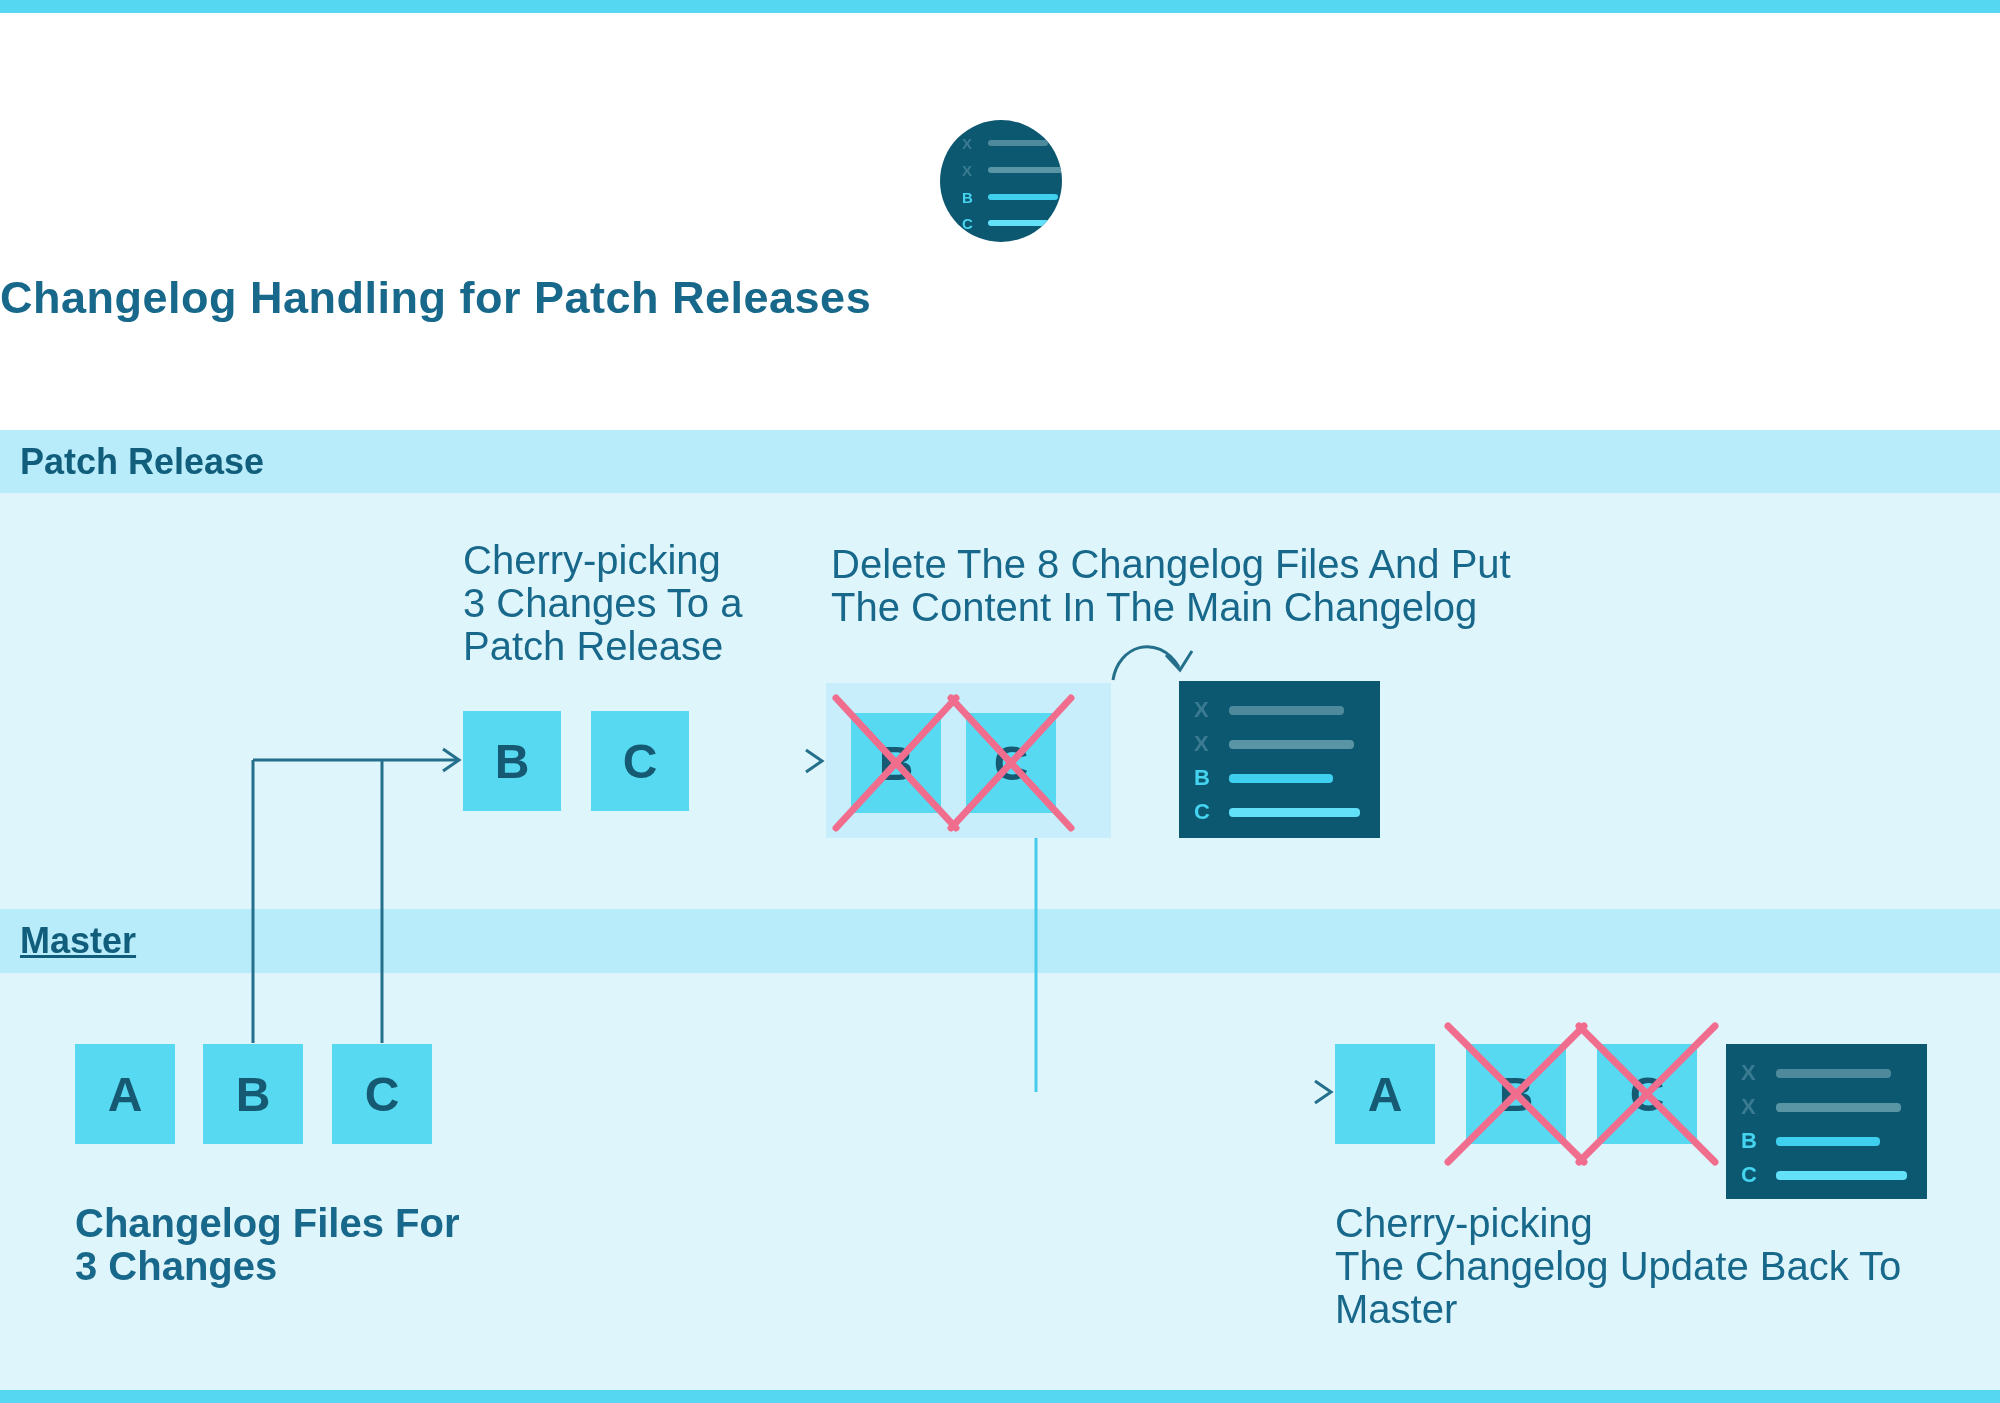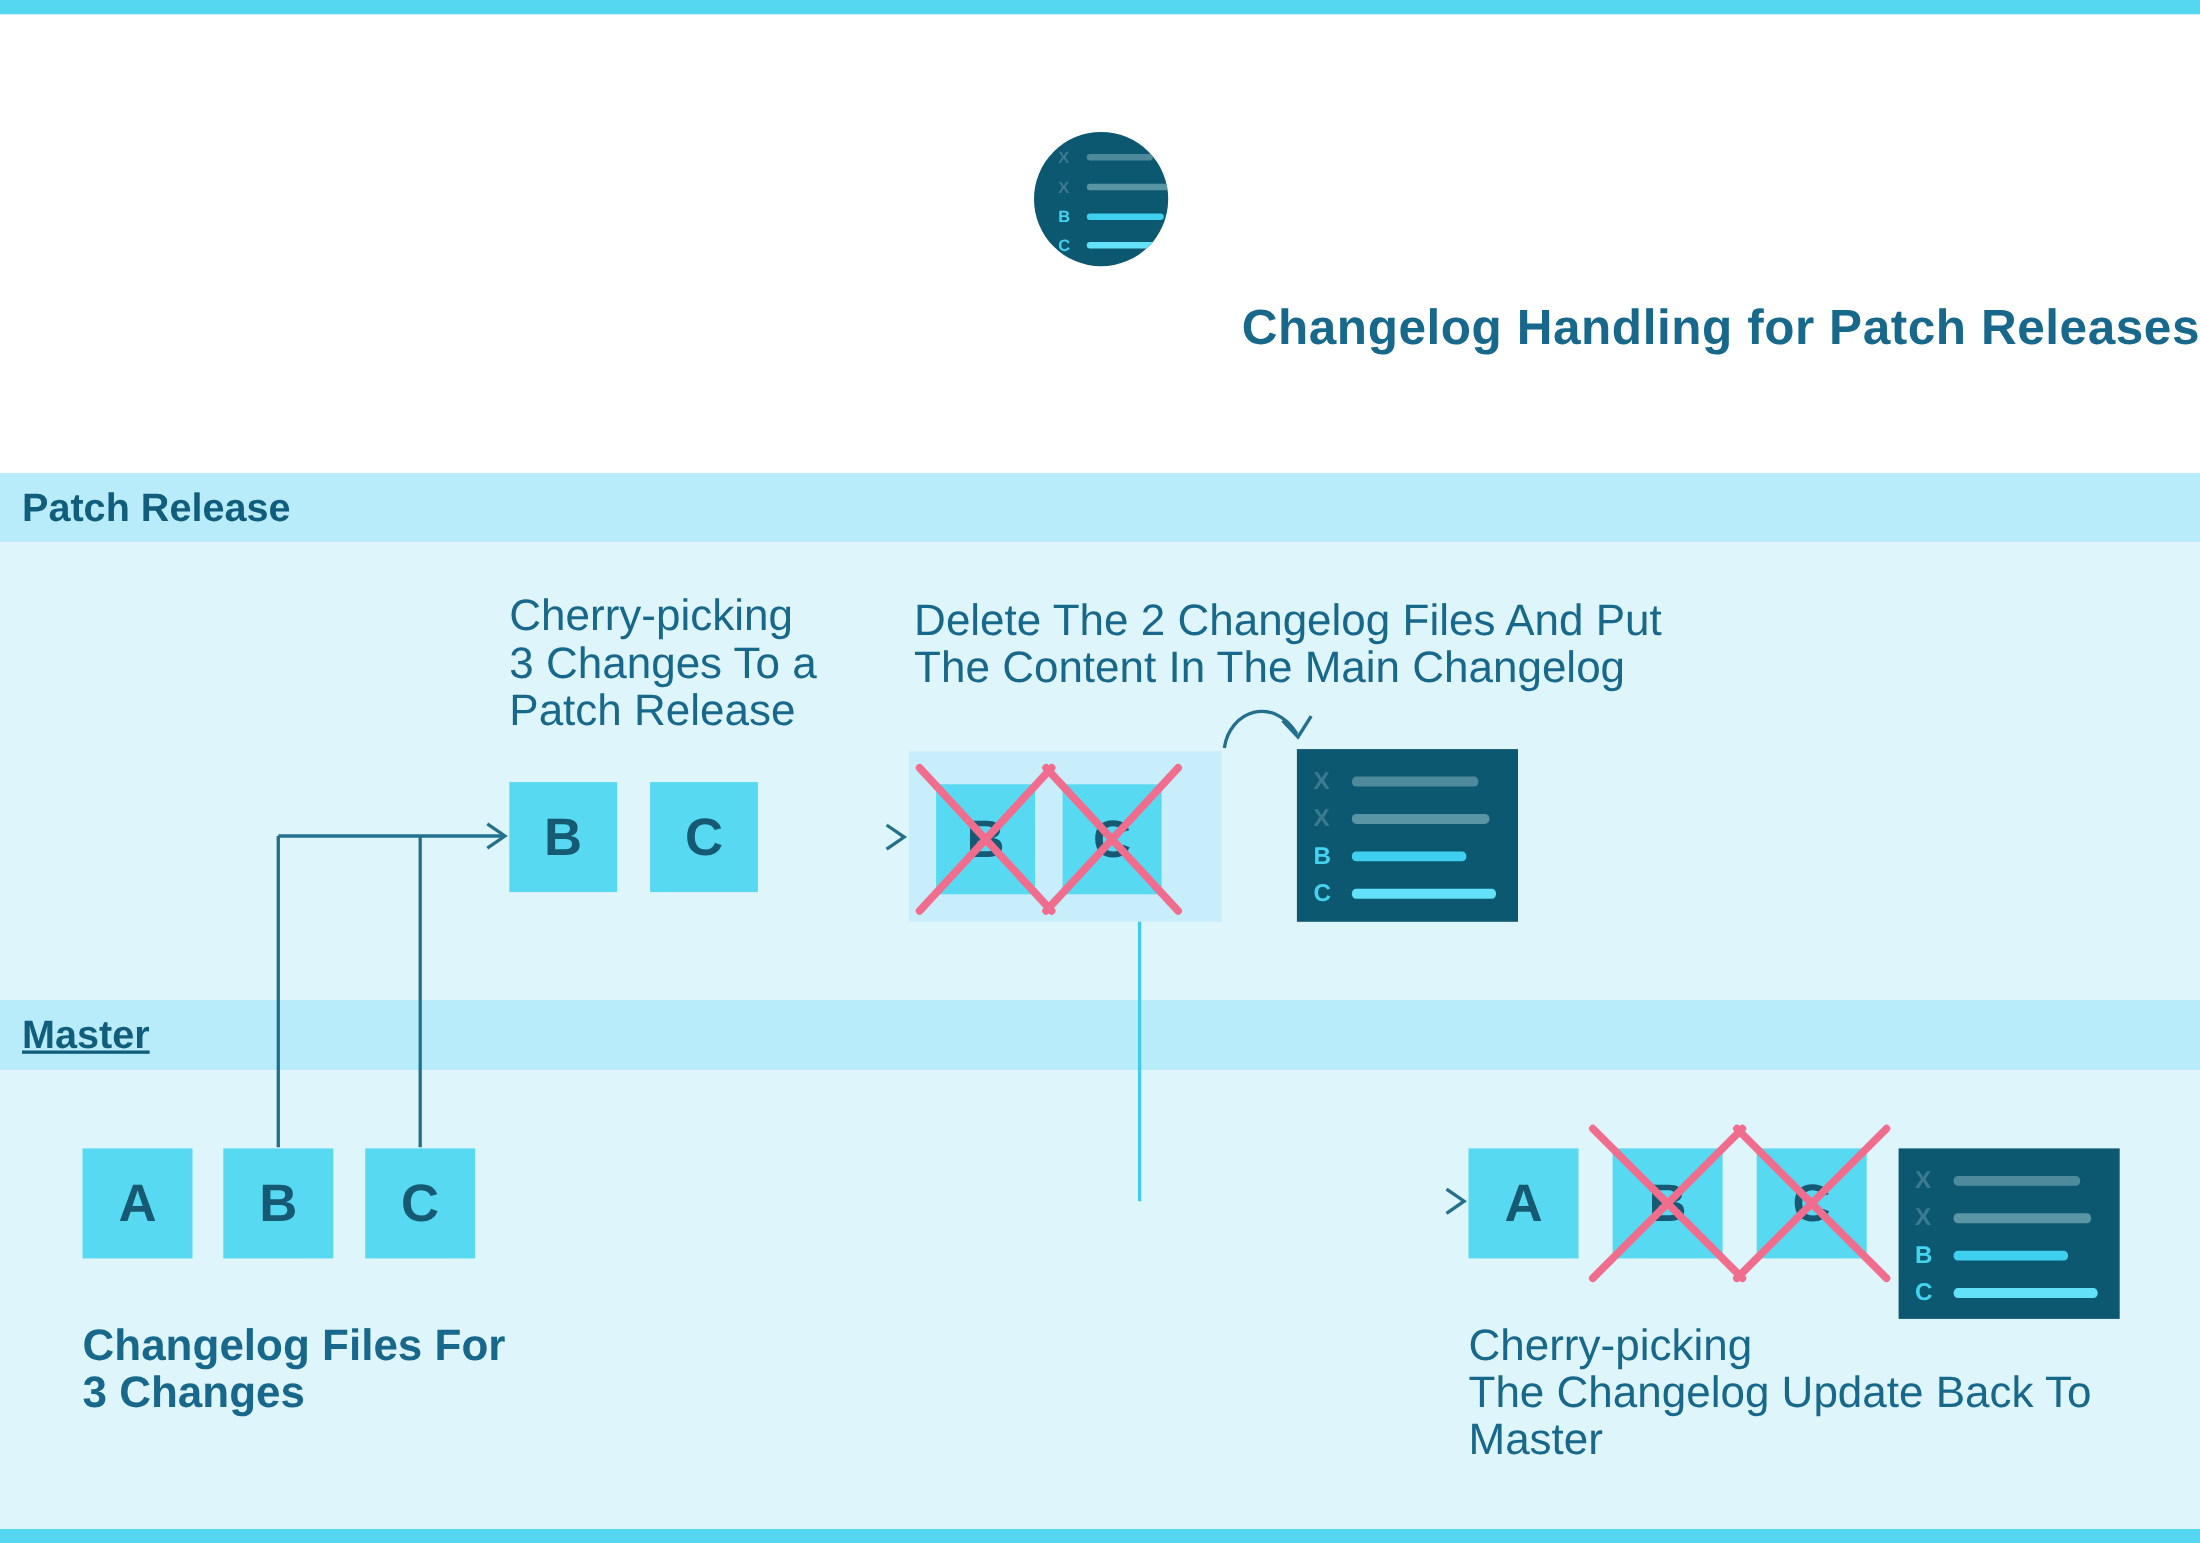--- a/index.html
+++ b/index.html
@@ -20,21 +20,21 @@
         background:var(--c-dark,#0d5871);overflow:hidden;}
   .logo-row{position:absolute;left:22px;height:20px;display:flex;align-items:center;}
   .logo-row .lg-label{width:26px;font-size:15px;font-weight:bold;color:var(--c-label_muted,#3a7b91);}
   .logo-row:nth-child(3) .lg-label,.logo-row:nth-child(4) .lg-label{color:var(--c-label_cyan,#45d4f0);}
   .logo-row .lg-line{height:6px;border-radius:3px;}
   .logo-row:nth-child(1){top:13px;} .logo-row:nth-child(1) .lg-line{width:60px;background:var(--c-line_gray_1,#3f8096);}
   .logo-row:nth-child(2){top:40px;} .logo-row:nth-child(2) .lg-line{width:76px;background:var(--c-line_gray_2,#4a8ba0);}
   .logo-row:nth-child(3){top:67px;} .logo-row:nth-child(3) .lg-line{width:70px;background:var(--c-line_cyan_b,#3ecdee);}
   .logo-row:nth-child(4){top:93px;} .logo-row:nth-child(4) .lg-line{width:62px;background:var(--c-line_cyan_c,#62e1f8);}
 
-  .page-title{left:0;top:272px;width:2000px;text-align:right;
+  .page-title{left:0;top:272px;width:2000px;text-align:left;
     font-size:45px;font-weight:bold;letter-spacing:.5px;color:var(--c-ink,#17688a);}
 
   
   .lane-header{left:0;width:2000px;background:var(--c-band,#b8ecfa);}
   .lane-header .lane-label{padding-left:20px;font-weight:bold;font-size:36px;color:var(--c-lane_ink,#115e7c);}
   .lane-header.patch{top:430px;height:63px;} .lane-header.patch .lane-label{line-height:63px;}
   .lane-header.master{top:909px;height:64px;} .lane-header.master .lane-label{line-height:64px;text-decoration:underline;}
   .lane-body{left:0;width:2000px;background:var(--c-section,#dff5fc);}
   .lane-body.patch{top:493px;height:416px;}
   .lane-body.master{top:973px;height:417px;}
@@ -119,21 +119,21 @@
     <div class="lane-label">Master</div>
   </div>
   <div class="abs lane-body master"></div>
 
   <div class="abs annotation ann-cherry-patch">
     <div>Cherry-picking</div>
     <div>3 Changes To a</div>
     <div>Patch Release</div>
   </div>
   <div class="abs annotation ann-delete">
-    <div>Delete The 2 Changelog Files And Put</div>
+    <div>Delete The 8 Changelog Files And Put</div>
     <div>The Content In The Main Changelog</div>
   </div>
   <div class="abs annotation ann-files">
     <div>Changelog Files For</div>
     <div>3 Changes</div>
   </div>
   <div class="abs annotation ann-cherry-master">
     <div>Cherry-picking</div>
     <div>The Changelog Update Back To Master</div>
   </div>

